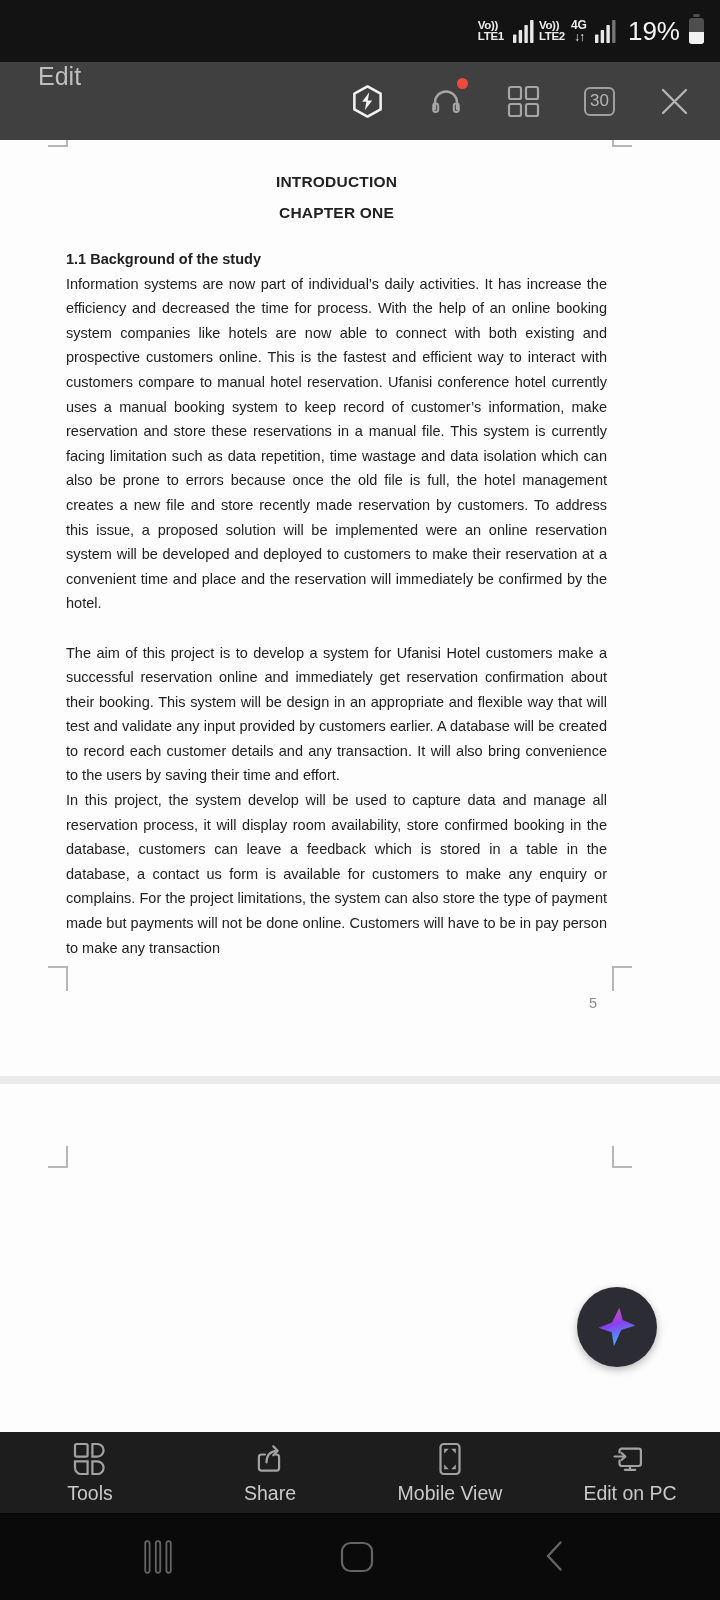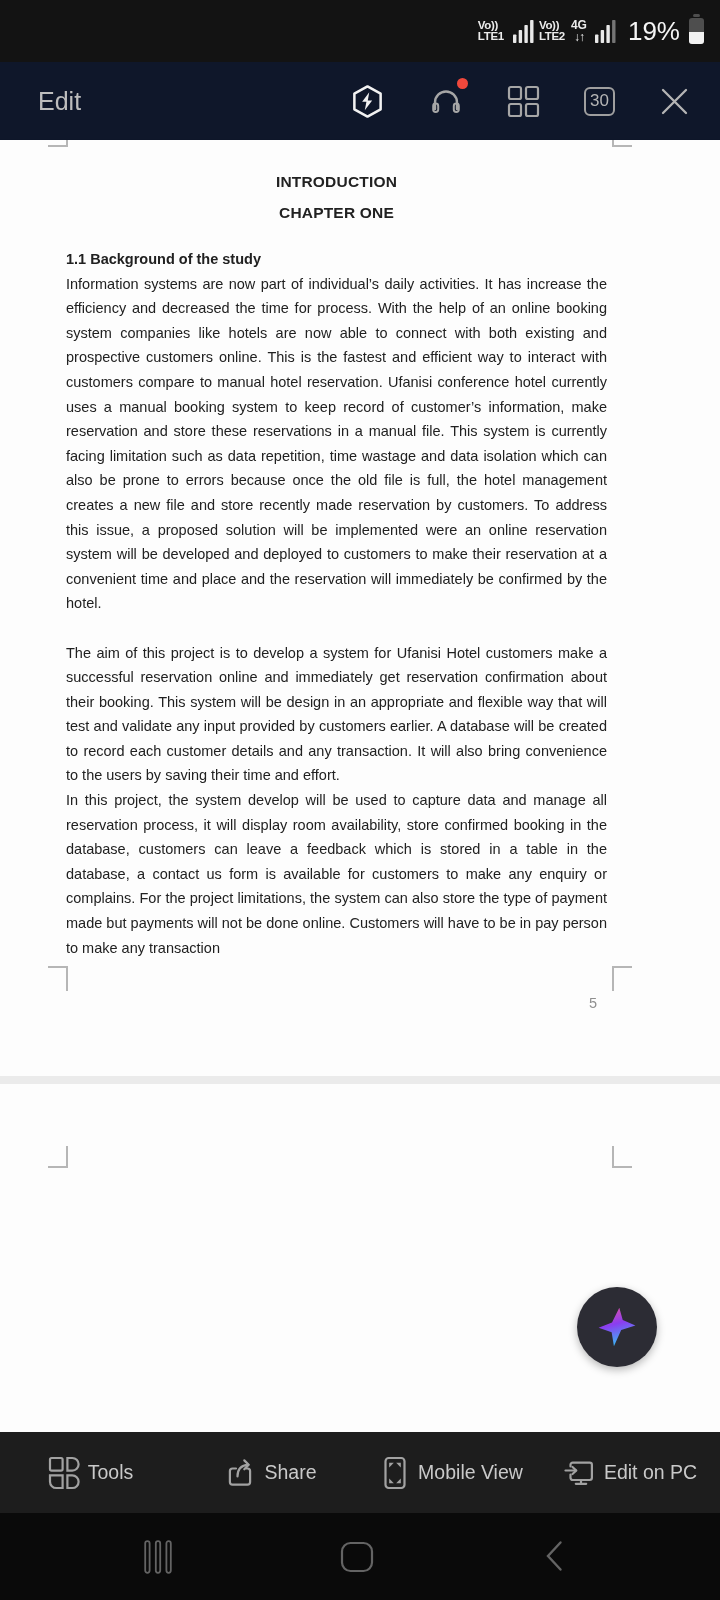--- a/index.html
+++ b/index.html
@@ -23,21 +23,21 @@
   .net-block .l1 { font-size:12px; font-weight:700; color:#ececec; display:block; }
   .net-block .l2 { font-size:12px; color:#ececec; display:block; letter-spacing:-1px; }
   .sig { margin:0 5px; display:block; }
   .batt-pct { font-size:26px; color:#f5f5f5; margin-left:7px; }
   .battery { position:relative; width:15px; height:26px; background:#4e4e4e; border-radius:3px; margin-left:9px; }
   .battery::before { content:''; position:absolute; top:-4px; left:4px; width:7px; height:3px; background:#4e4e4e; border-radius:1.5px; }
   .battery .fill { position:absolute; bottom:0; left:0; right:0; height:12px; background:#f2f2f2; border-radius:0 0 3px 3px; }
   
   .app-toolbar {
     position:absolute; top:62px; left:0; width:720px; height:78px;
-    background:#0f172a; display:flex; align-items:center;
+    background:#404040; display:flex; 
   }
   .tb-title { font-size:25px; color:#bdbdbd; margin-left:38px; }
   .tb-icons { margin-left:auto; display:flex; align-items:center; gap:44px; padding-right:30px; }
   .hp-wrap { position:relative; display:flex; }
   .hp-dot { position:absolute; top:-6px; right:-5px; width:11px; height:11px; border-radius:50%; background:#f0483c; }
   .badge-50 { width:31px; height:29px; border:2px solid #9f9f9f; border-radius:6px;
     display:flex; align-items:center; justify-content:center; font-size:17px; color:#b5b5b5; font-weight:500; }
   
   .page { position:absolute; left:0; width:720px; background:#fdfdfd; box-shadow:0 2px 3px rgba(0,0,0,.14); }
   .page1 { top:140px; height:936px; }
@@ -60,21 +60,21 @@
   .p1bl { left:48px; } .p1br { left:612px; }
   .p2tl,.p2tr { top:1146px; height:22px; }
   .p2tl { left:48px; } .p2tr { left:612px; }
   
   .fab { position:absolute; left:577px; top:1287px; width:80px; height:80px; border-radius:50%;
     background:#2c2c34; display:flex; align-items:center; justify-content:center;
     box-shadow:0 3px 9px rgba(0,0,0,.28); }
   
   .bottom-toolbar { position:absolute; top:1432px; left:0; width:720px; height:81px;
     background:#1d1d1d; display:flex; }
-  .bt-item { flex:1; display:flex; flex-direction:row; align-items:center; justify-content:center; gap:5px; }
+  .bt-item { flex:1; display:flex; flex-direction:column; align-items:center; justify-content:center; gap:5px; }
   .bt-label { font-size:19.5px; color:#c9c9c9; }
   
   .nav-bar { position:absolute; top:1513px; left:0; width:720px; height:87px; background:#0a0a0a; }
   .nav-recents { position:absolute; left:144px; top:1540px; }
   .nav-home { position:absolute; left:340px; top:1540px; }
   .nav-back { position:absolute; left:544px; top:1540px; }
 </style>
 </head>
 <body>
 

